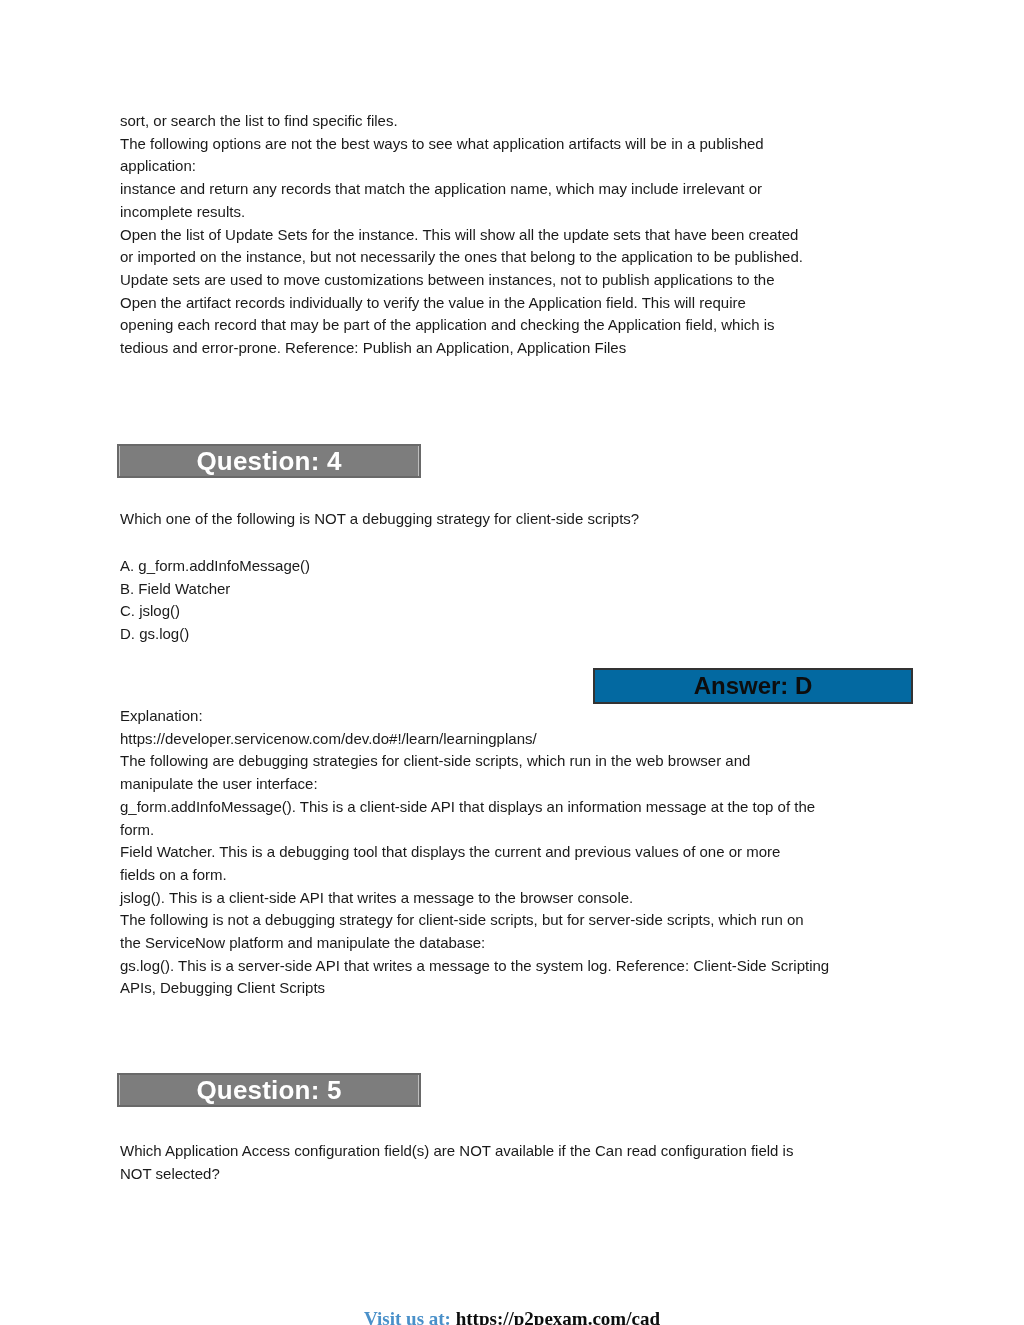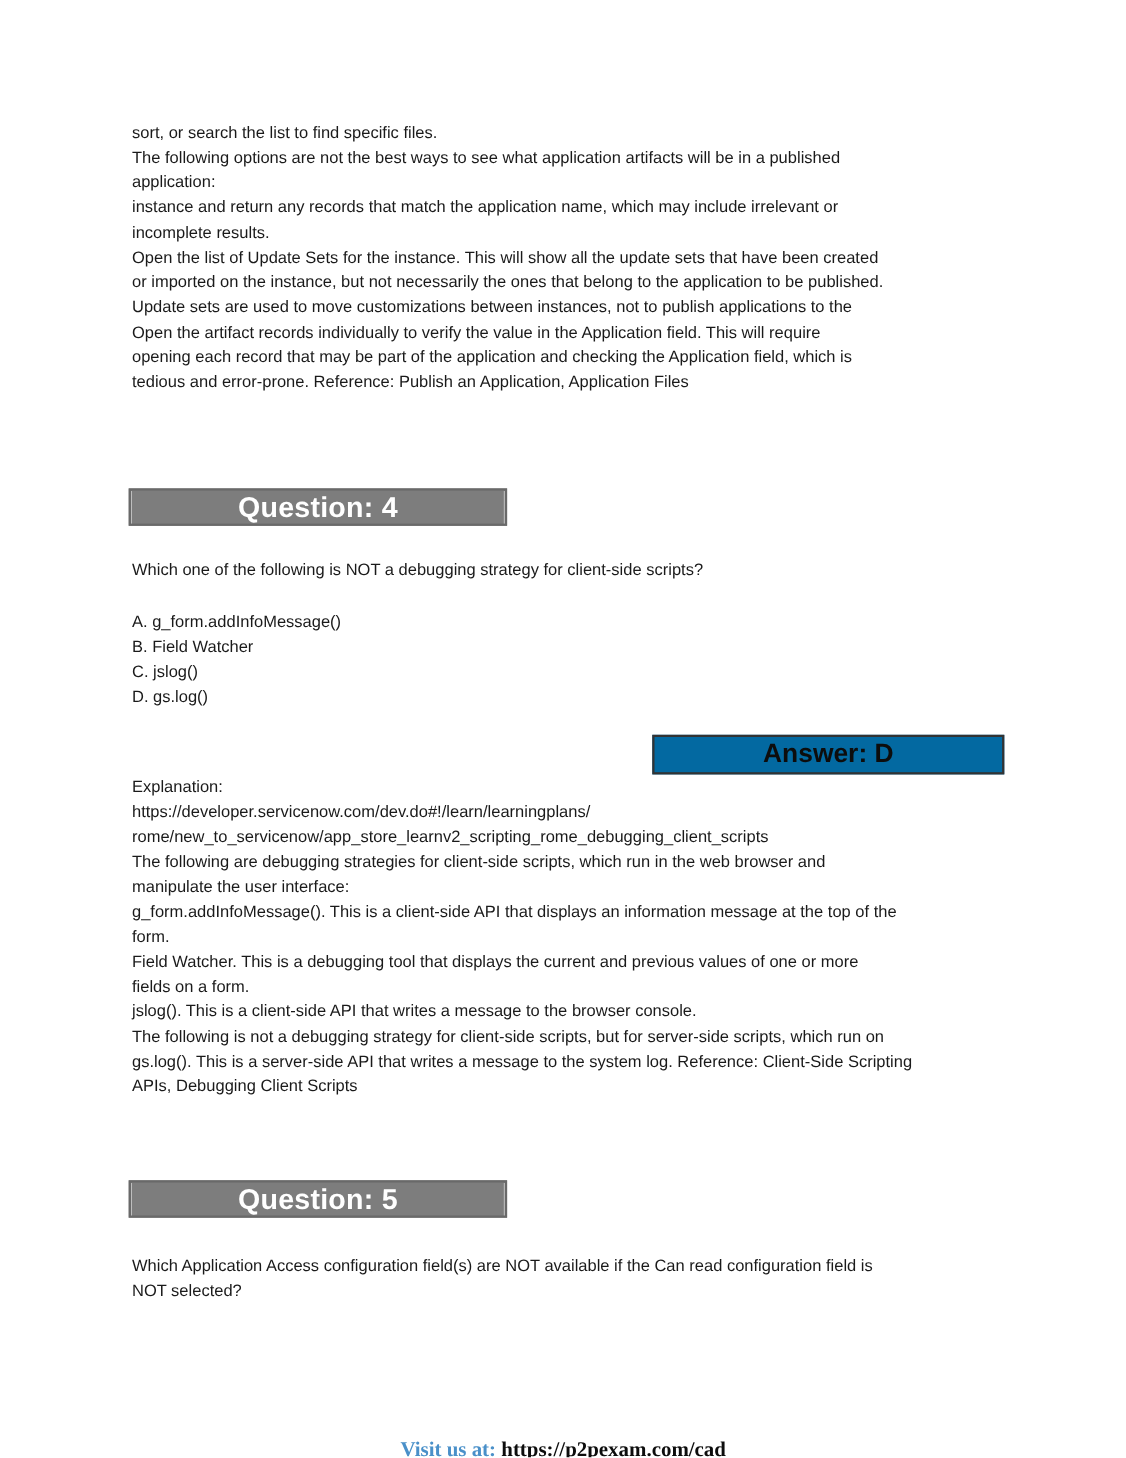--- a/index.html
+++ b/index.html
@@ -29,21 +29,21 @@
   }
   .intro-block      { top: 110px; }
   .q4-question      { top: 508px; }
   .q4-options       { top: 555px; }
   .q4-explanation   { top: 705px; }
   .q5-question      { top: 1140px; }
 
   .question-header-box {
     position: absolute;
     left: 117px;
-    width: 344px;
+    width: 304px;
     height: 34px;
     background: var(--header-box-bg, #7d7d7d);
     border: 2px solid var(--header-box-border, #696969);
     box-sizing: border-box;
     box-shadow: inset 4px 0 0 -3px rgba(255,255,255,0.5),
                 inset -4px 0 0 -3px rgba(255,255,255,0.5);
     display: flex;
     align-items: center;
     justify-content: center;
   }
@@ -129,29 +129,29 @@
       <div class="line">D. gs.log()</div>
     </div>
 
   <div class="answer-box">
     <span class="answer-label">Answer: D</span>
   </div>
 
   <div class="textblock q4-explanation">
       <div class="line">Explanation:</div>
       <div class="line">https://developer.servicenow.com/dev.do#!/learn/learningplans/</div>
-      <div class="line">rome/new_to_servicenow/app_store_learnv2_scripting_rome_debugging_client_scripts</div>
       <div class="line">The following are debugging strategies for client-side scripts, which run in the web browser and</div>
       <div class="line">manipulate the user interface:</div>
       <div class="line">g_form.addInfoMessage(). This is a client-side API that displays an information message at the top of the</div>
       <div class="line">form.</div>
       <div class="line">Field Watcher. This is a debugging tool that displays the current and previous values of one or more</div>
       <div class="line">fields on a form.</div>
       <div class="line">jslog(). This is a client-side API that writes a message to the browser console.</div>
       <div class="line">The following is not a debugging strategy for client-side scripts, but for server-side scripts, which run on</div>
+      <div class="line">the ServiceNow platform and manipulate the database:</div>
       <div class="line">gs.log(). This is a server-side API that writes a message to the system log. Reference: Client-Side Scripting</div>
       <div class="line">APIs, Debugging Client Scripts</div>
     </div>
 
   <div class="question-header-box q5-header">
     <span class="question-header-label">Question: 5</span>
   </div>
 
   <div class="textblock q5-question">
       <div class="line">Which Application Access configuration field(s) are NOT available if the Can read configuration field is</div>

